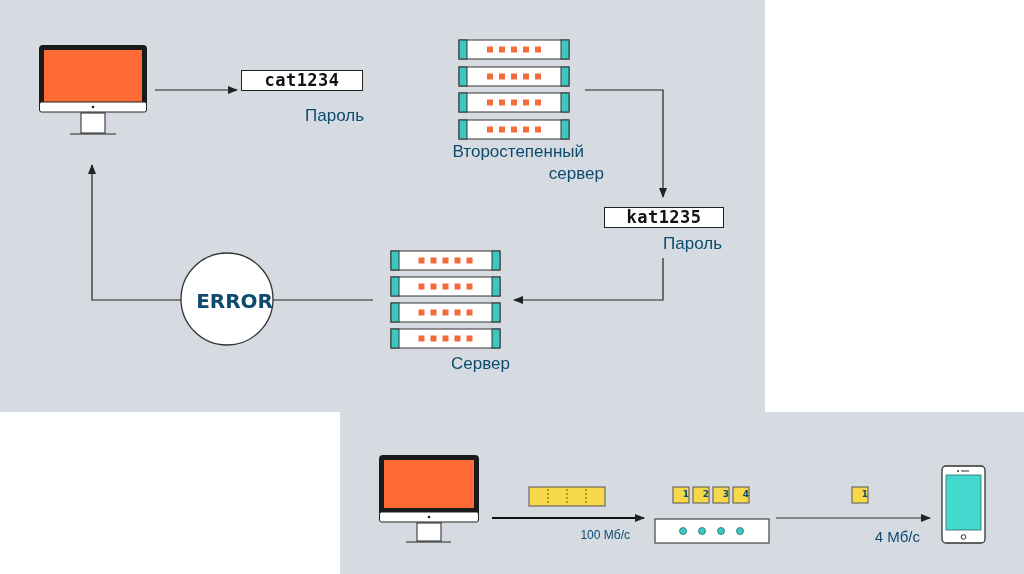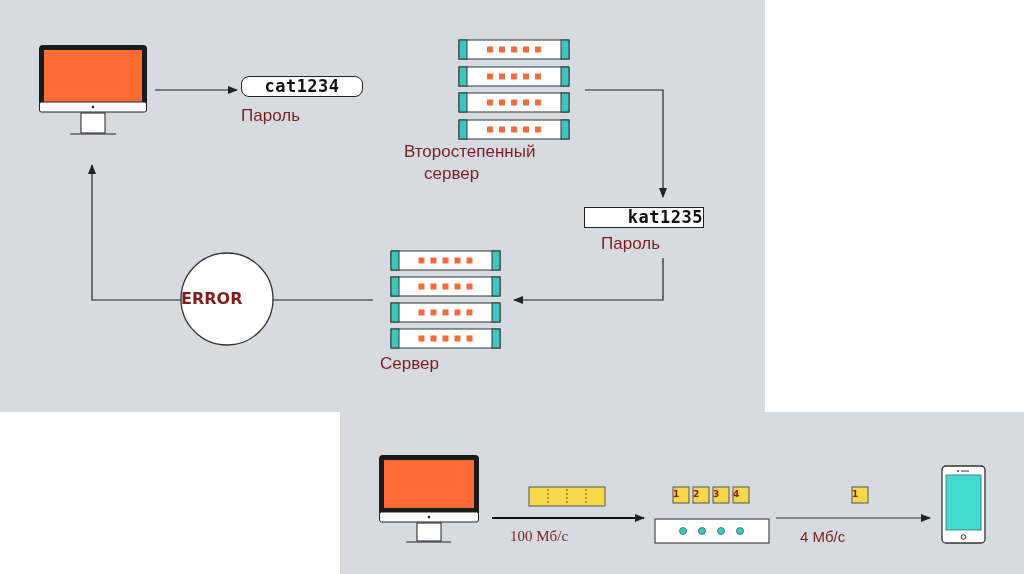--- a/index.html
+++ b/index.html
@@ -1,23 +1,23 @@
 <!DOCTYPE html>
 <html><head>
   <meta charset="utf-8">
   <style>
     html, body { margin: 0; padding: 0; }
     body { width: 1024px; height: 574px; background: #ffffff; position: relative; overflow: hidden; font-family: "Liberation Sans", sans-serif; }
     .panel { position: absolute; background: #d6dbe2; }
     #panel-top { left: 0; top: 0; width: 765px; height: 412px; }
     #panel-bottom { left: 340px; top: 412px; width: 684px; height: 162px; }
     svg { position: absolute; left: 0; top: 0; }
-    .lbl { position: absolute; font-size: 17px; color: #7f1d1d; text-align: left; white-space: nowrap; }
+    .lbl { position: absolute; font-size: 17px; color: #0c4a6e; text-align: right; white-space: nowrap; }
     .pwd { position: absolute; background: #ffffff; border: 1.5px solid #222; font-family: "DejaVu Sans Mono", monospace; font-weight: bold; font-size: 17px; color: #111; text-align: center; line-height: 19px; letter-spacing: 0.5px; }
-    .err { font-family: "DejaVu Sans", sans-serif; font-weight: bold; font-size: 16px; }
+    .err { font-family: "DejaVu Sans", sans-serif; font-weight: bold; font-size: 20px; }
     .pkt { font-family: "DejaVu Sans", sans-serif; font-weight: bold; font-size: 9px; }
   </style>
 </head>
 <body>
 
 <div class="panel" id="panel-top"></div>
 <div class="panel" id="panel-bottom"></div>
 
 <svg width="1024" height="574" viewBox="0 0 1024 574">
   <defs>
@@ -175,34 +175,34 @@
 
   <g>
     <rect x="942" y="466" width="43" height="77" rx="4" fill="#ffffff" stroke="#333" stroke-width="1.3"></rect>
     <rect x="946" y="475" width="35" height="55" fill="#44d9cf" stroke="#2a6b67" stroke-width="0.8"></rect>
     <circle cx="958" cy="471" r="1" fill="#333"></circle>
     <line x1="961" y1="471" x2="969" y2="471" stroke="#333" stroke-width="1"></line>
     <circle cx="963.5" cy="537" r="2.3" fill="none" stroke="#333" stroke-width="1"></circle>
   </g>
 </svg>
 
-<div class="pwd" style="left:241px; top:76px; width:120px;border-radius:8px;">cat1234</div>
+<div class="pwd" style="left:241px; top:70px; width:120px;">cat1234</div>
 <div class="lbl" style="left:241px; top:106px; width:123px;">Пароль</div>
 
 <div class="lbl" style="left:404px; top:142px; width:180px;">Второстепенный</div>
 <div class="lbl" style="left:424px; top:164px; width:180px;">сервер</div>
 
-<div class="pwd" style="left:584px; top:207px; width:118px;text-align:right;">kat1235</div>
+<div class="pwd" style="left:604px; top:207px; width:118px;">kat1235</div>
 <div class="lbl" style="left:601px; top:234px; width:121px;">Пароль</div>
 
 <div class="lbl" style="left:380px; top:354px; width:130px;">Сервер</div>
 
 <div class="lbl err" style="left:181px; top:289px; width:92px;">ERROR</div>
 
-<div class="lbl" style="left:510px; top:528px; width:120px; font-size:15px;font-family:Liberation Serif, serif;">100 Мб/с</div>
+<div class="lbl" style="left:510px; top:528px; width:120px; font-size:12px;">100 Мб/с</div>
 <div class="lbl" style="left:800px; top:528px; width:120px; font-size:15px;">4 Мб/с</div>
 
 <div class="lbl pkt" style="left:852px; top:489px; width:16px;">1</div>
 
 <div id="buffer-labels">
     <div class="lbl pkt" style="left: 673px; top: 489px; width: 16px;">1</div>
     <div class="lbl pkt" style="left: 693px; top: 489px; width: 16px;">2</div>
     <div class="lbl pkt" style="left: 713px; top: 489px; width: 16px;">3</div>
     <div class="lbl pkt" style="left: 733px; top: 489px; width: 16px;">4</div>
   </div>

